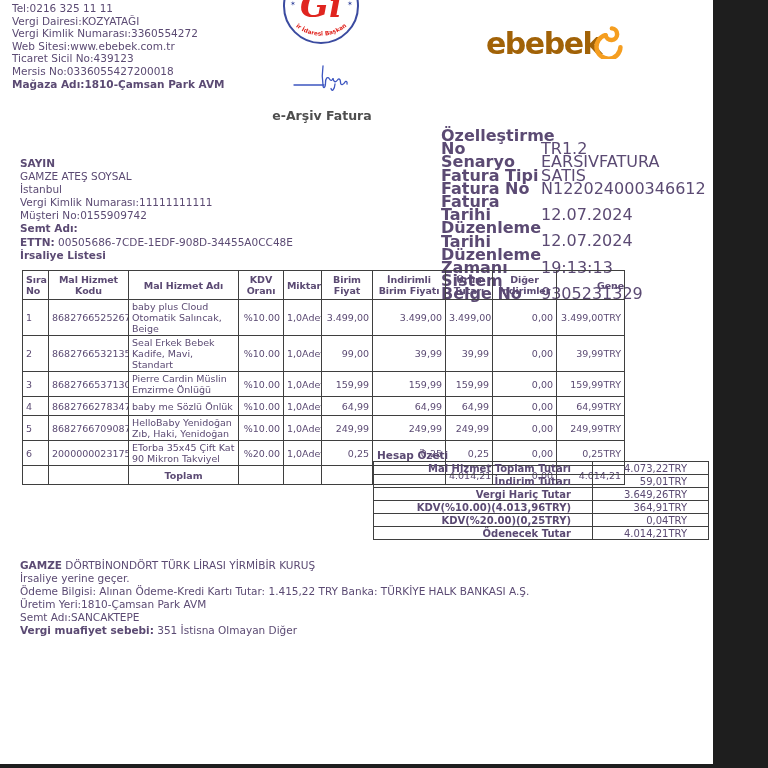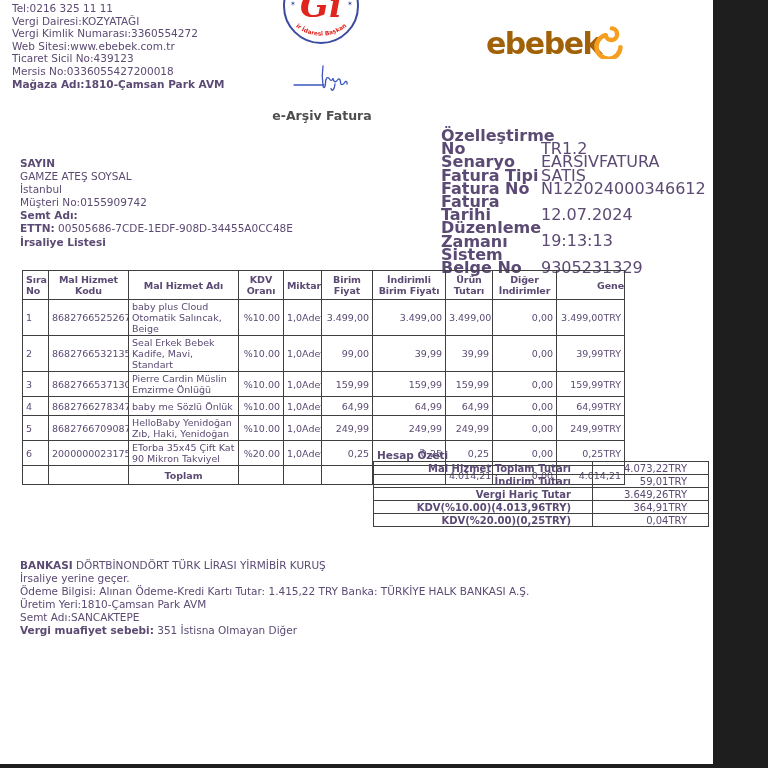--- a/index.html
+++ b/index.html
@@ -119,34 +119,38 @@
       </div>
 
       <div class="mrow">
         <span class="mlabel">Fatura No</span><span class="mvalue">N122024000346612</span>
       </div>
 
       <div class="mrow">
         <span class="mlabel">Fatura Tarihi</span><span class="mvalue">12.07.2024</span>
       </div>
 
+      <div class="mrow">
+        <span class="mlabel">Düzenleme Tarihi</span><span class="mvalue">12.07.2024</span>
+      </div>
 
       <div class="mrow">
         <span class="mlabel">Düzenleme Zamanı</span><span class="mvalue">19:13:13</span>
       </div>
 
       <div class="mrow">
         <span class="mlabel">Sistem Belge No</span><span class="mvalue">9305231329</span>
       </div>
     </div>
 
   <div class="abs" id="buyer">
     <div class="b">SAYIN</div>
     <div>GAMZE ATEŞ SOYSAL</div>
     <div>İstanbul</div>
+    <div>Vergi Kimlik Numarası:11111111111</div>
     <div>Müşteri No:0155909742</div>
     <div class="b">Semt Adı:</div>
     <div><span class="b">ETTN:</span><span> 00505686-7CDE-1EDF-908D-34455A0CC48E</span></div>
     <div class="b">İrsaliye Listesi</div>
   </div>
 
   <div class="abs" id="items">
     <table>
       <colgroup>
         <col style="width:26px">
@@ -294,26 +298,30 @@
           <tr>
             <td class="sl">KDV(%10.00)(4.013,96TRY)</td>
             <td class="sv">364,91TRY</td>
           </tr>
 
           <tr>
             <td class="sl">KDV(%20.00)(0,25TRY)</td>
             <td class="sv">0,04TRY</td>
           </tr>
 
+          <tr>
+            <td class="sl">Ödenecek Tutar</td>
+            <td class="sv">4.014,21TRY</td>
+          </tr>
         </tbody>
     </table>
   </div>
 
   <div class="abs" id="footer">
-    <div><span class="b">BANKASI</span><span> DÖRTBİNONDÖRT TÜRK LİRASI YİRMİBİR KURUŞ</span></div>
+    <div><span class="b">GAMZE</span><span> DÖRTBİNONDÖRT TÜRK LİRASI YİRMİBİR KURUŞ</span></div>
     <div>İrsaliye yerine geçer.</div>
     <div>Ödeme Bilgisi: Alınan Ödeme-Kredi Kartı Tutar: 1.415,22 TRY Banka: TÜRKİYE HALK BANKASI A.Ş.</div>
     <div>Üretim Yeri:1810-Çamsan Park AVM</div>
     <div>Semt Adı:SANCAKTEPE</div>
     <div><span class="b">Vergi muafiyet sebebi:</span><span> 351 İstisna Olmayan Diğer</span></div>
   </div>
 
 </div>
 
 </body></html>

